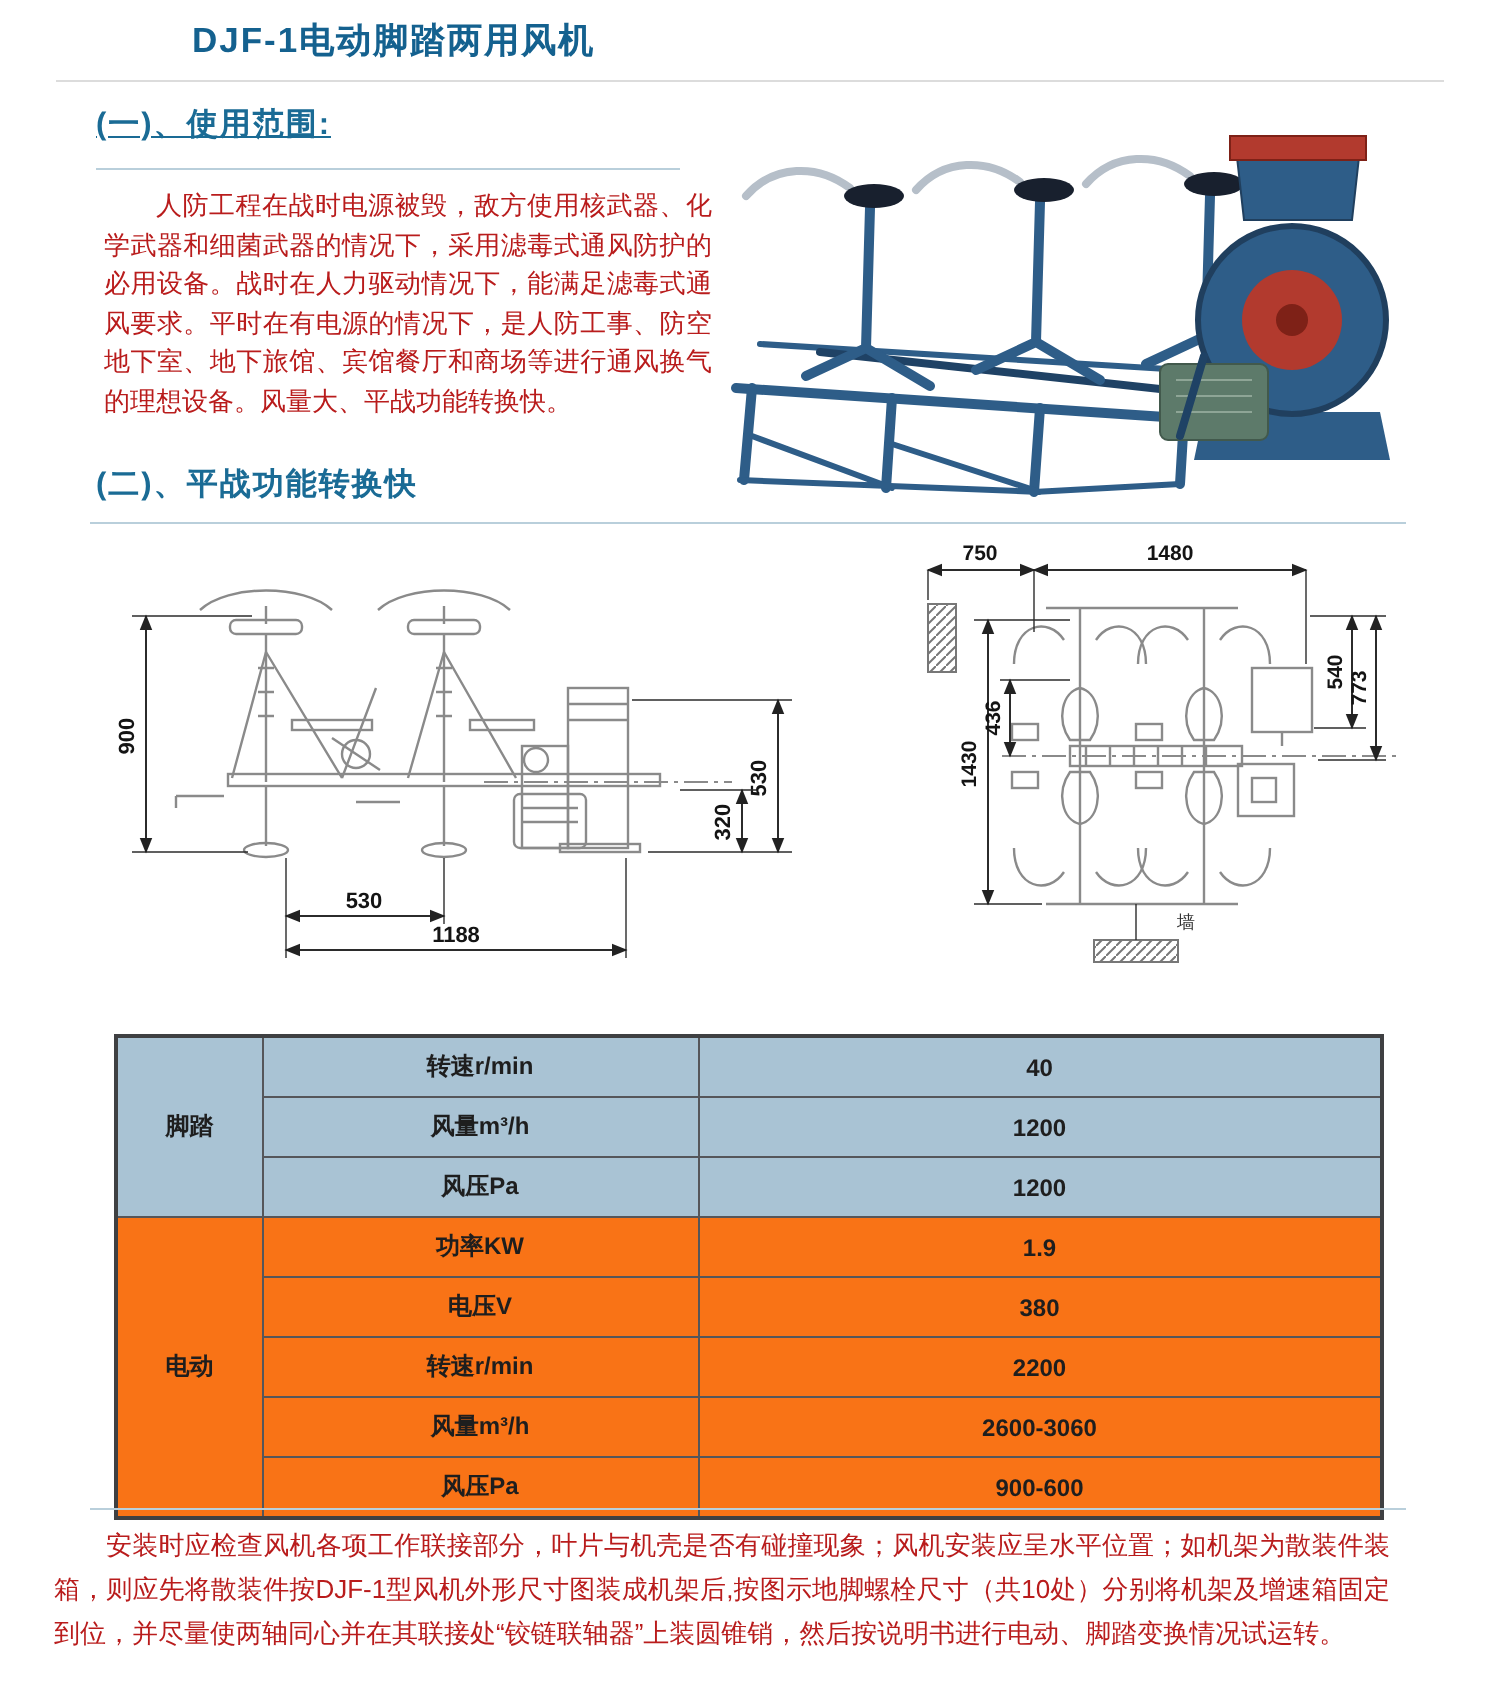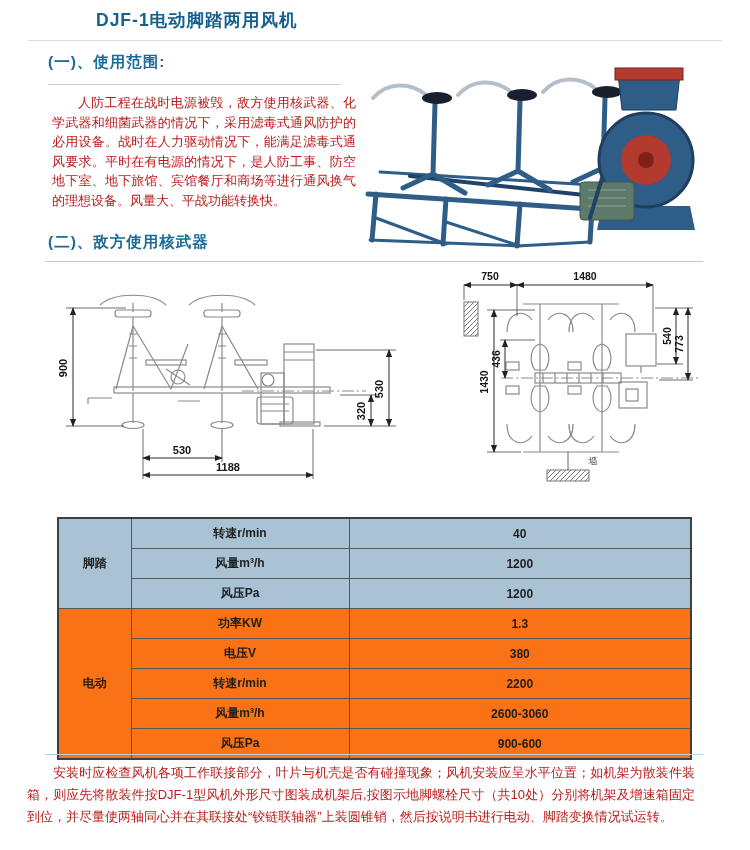--- a/index.html
+++ b/index.html
@@ -2,21 +2,21 @@
 <html><head>
 <meta charset="utf-8">
 <style>
   html,body{margin:0;padding:0;background:#ffffff;}
   .page{position:relative;width:750px;height:850px;background:#ffffff;overflow:hidden;
         font-family:"Liberation Sans","DejaVu Sans",sans-serif;}
   .page-title{position:absolute;left:96px;top:8px;font-size:17.5px;font-weight:bold;
         color:#14618f;letter-spacing:1px;margin:0;}
   .title-hr{position:absolute;left:28px;top:40px;width:694px;height:1px;background:#dcdcdc;}
   .sec-h{position:absolute;font-size:15.5px;font-weight:bold;color:#1a6b95;letter-spacing:1px;margin:0;}
-  .h-s1{left:48px;top:52px;}
+  .h-s1{left:48px;top:52px;text-decoration:underline;}
   .h-s2{left:48px;top:232px;}
   .h-s3{left:48px;top:727px;}
   .sec-u{position:absolute;height:1px;background:#b9cfdb;}
   .u-s1{left:48px;top:84px;width:292px;}
   .u-s2{left:45px;top:261px;width:658px;}
   .u-s3{left:45px;top:754px;width:658px;}
   .para{position:absolute;margin:0;font-size:13px;color:#b91c1c;text-align:justify;text-indent:2em;}
   .para1{left:52px;top:93px;width:304px;line-height:19.6px;}
   .para3{left:27px;top:762px;width:668px;line-height:22px;}
   .photo{position:absolute;left:350px;top:58px;}
@@ -82,21 +82,21 @@
       <path d="M252,148 L340,148 L345,172 L247,172 Z" fill="#2e5d88"></path>
       <circle cx="296" cy="102" r="47" fill="#2e5d88" stroke="#203f5e" stroke-width="3"></circle>
       <circle cx="296" cy="102" r="25" fill="#b23a2e"></circle>
       <circle cx="296" cy="102" r="8" fill="#7e2117"></circle>
       <rect x="230" y="124" width="54" height="38" rx="4" fill="#5d7a6a" stroke="#42594c"></rect>
       <path d="M238,132 h38 M238,140 h38 M238,148 h38" stroke="#8ea596" fill="none"></path>
       <path class="drk" d="M252,120 L240,160"></path>
     </g>
   </svg>
 
-  <h2 class="sec-h h-s2">(二)、敌方使用核武器</h2>
+  <h2 class="sec-h h-s2">(二)、平战功能转换快</h2>
   <div class="sec-u u-s2"></div>
 
   <svg class="svg-side" width="412" height="230" viewBox="0 0 412 230">
     <defs>
       <marker id="ar1" viewBox="0 0 10 10" refX="9" refY="5" markerWidth="8" markerHeight="8" orient="auto-start-reverse">
         <path d="M0,1 L10,5 L0,9 z" fill="#222"></path>
       </marker>
     </defs>
     <g class="m">
       <path d="M72,31 C86,18 124,18 138,31"></path>
@@ -232,21 +232,21 @@
         <td class="b">风量m³/h</td>
         <td class="b">1200</td>
       </tr>
       <tr>
         <td class="b">风压Pa</td>
         <td class="b">1200</td>
       </tr>
       <tr>
         <td class="c" rowspan="5">电动</td>
         <td class="c">功率KW</td>
-        <td class="c">1.3</td>
+        <td class="c">1.9</td>
       </tr>
       <tr>
         <td class="c">电压V</td>
         <td class="c">380</td>
       </tr>
       <tr>
         <td class="c">转速r/min</td>
         <td class="c">2200</td>
       </tr>
       <tr>

